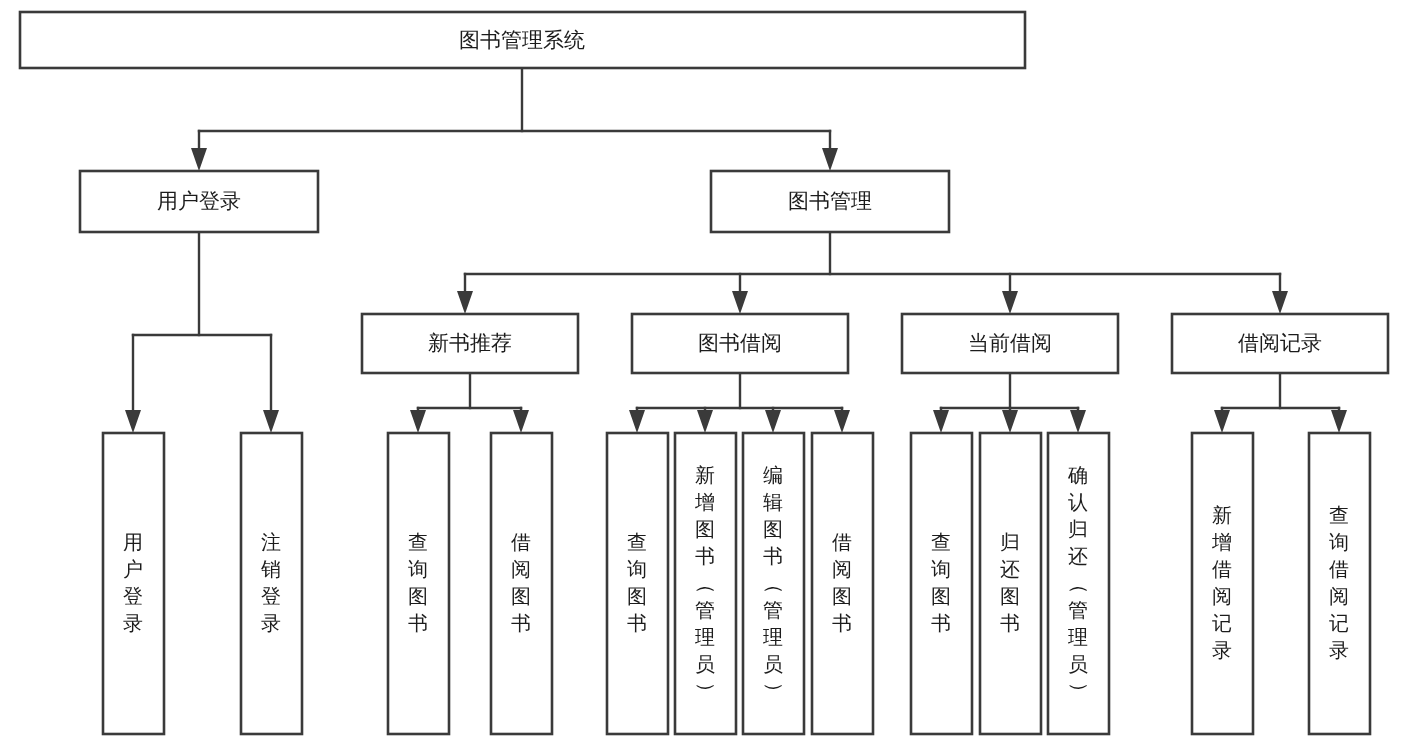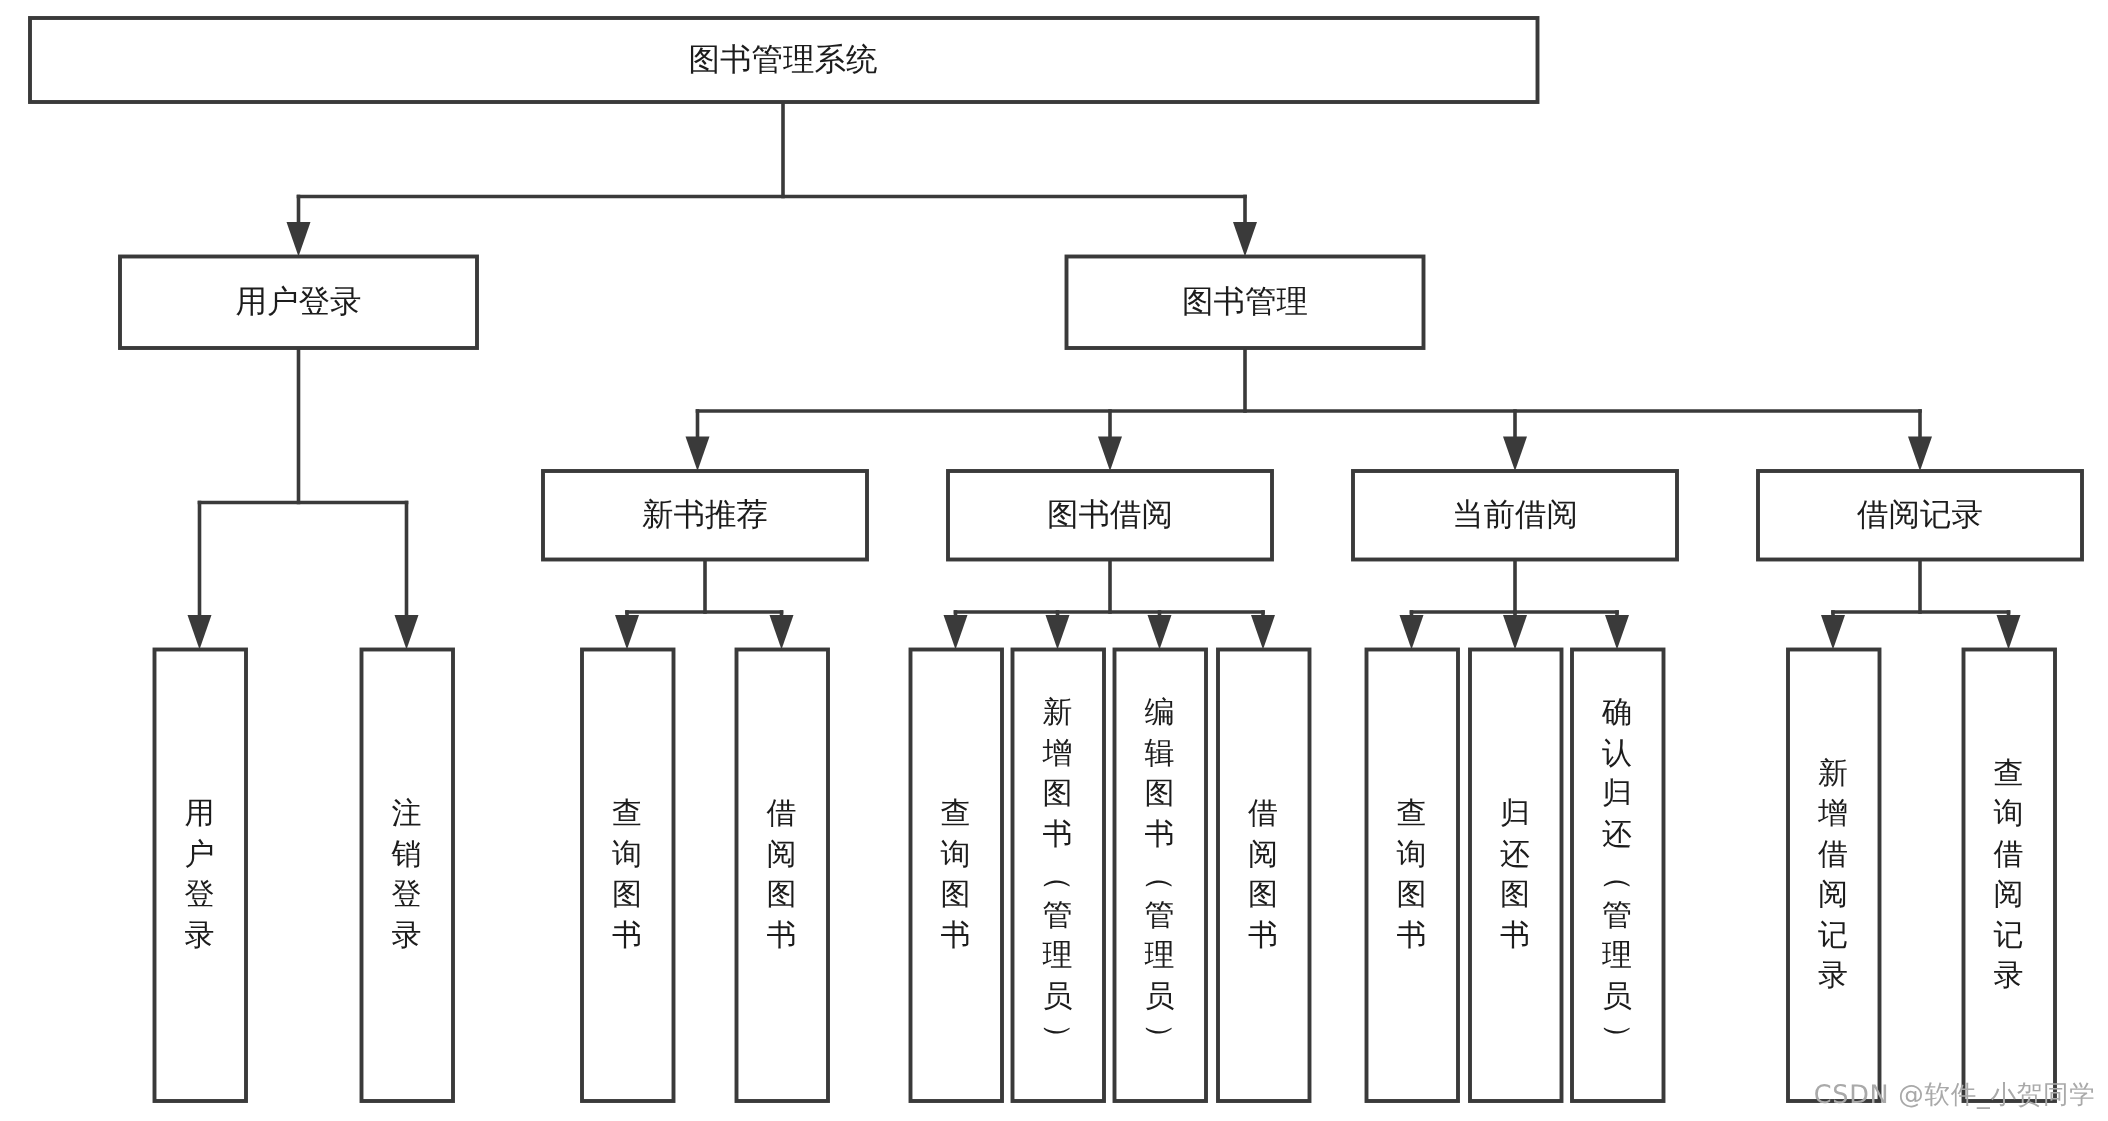--- a/index.html
+++ b/index.html
@@ -303,14 +303,13 @@
           <text class="node-label v-char" x="1339" y="543.5">询</text>
           <text class="node-label v-char" x="1339" y="570.5">借</text>
           <text class="node-label v-char" x="1339" y="597.5">阅</text>
           <text class="node-label v-char" x="1339" y="624.5">记</text>
           <text class="node-label v-char" x="1339" y="651.5">录</text>
         </g>
     </g>
 
   </svg>
 
-  <div class="watermark">CSDN @软件_小贺同学</div>
 </div>
 
 </body></html>

